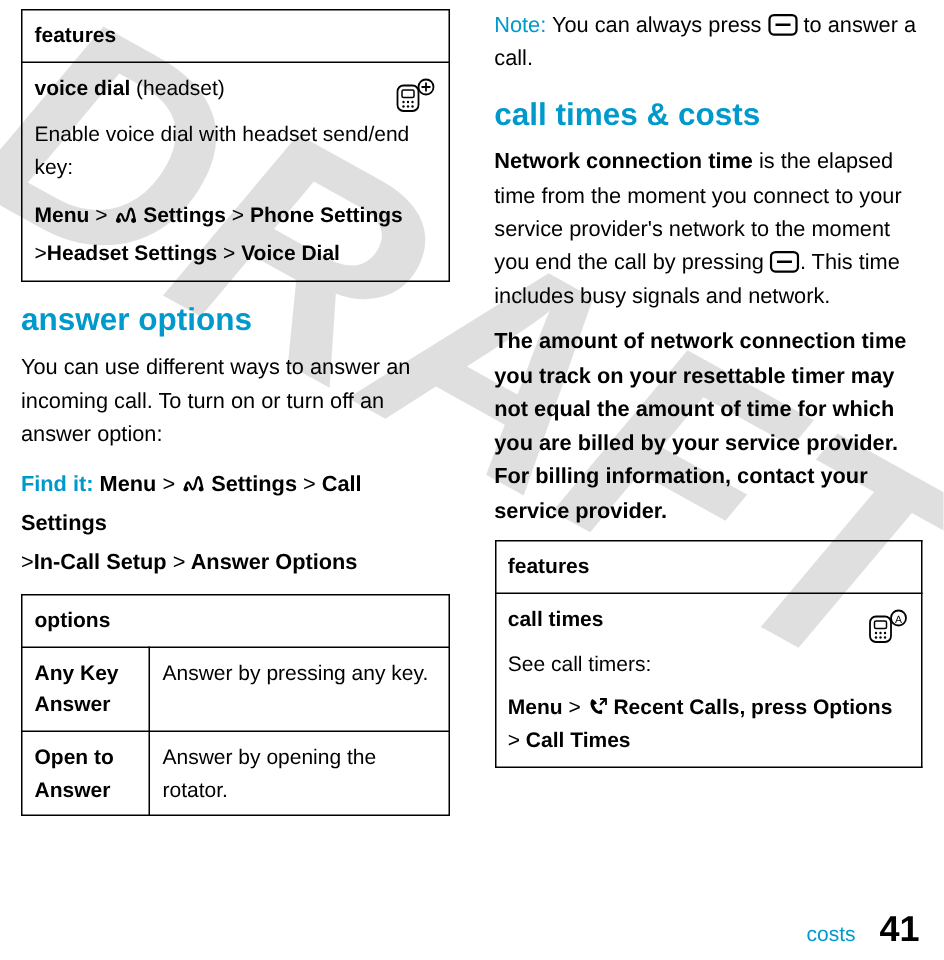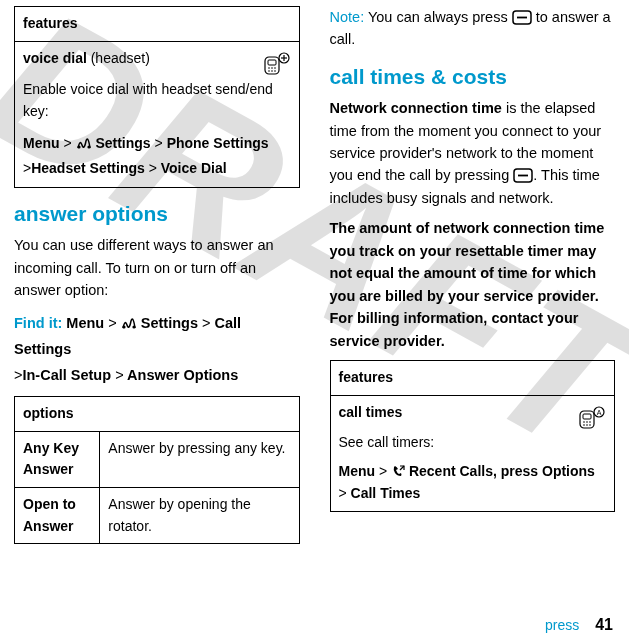--- a/index.html
+++ b/index.html
@@ -81,21 +81,21 @@
   }
   .sep { font-weight: normal; }
   .footer {
     position: absolute;
     bottom: 6px;
     right: 16px;
     font-size: 14px;
     z-index: 1;
   }
   .footer .lbl { color: #0099cc; }
-  .footer .num { font-size: 16px; font-weight: bold; margin-left: 12px; }
+  .footer .num { font-size: 24px; font-weight: bold; margin-left: 12px; }
   svg { display: block; }
   .settings-icon, .recent-icon {
     display: inline-block;
     vertical-align: -2px;
   }
   .endkey {
     display: inline-block;
     vertical-align: -3px;
   }
   p { margin: 0 0 8px 0; }
@@ -259,15 +259,15 @@
           <span>Call Times</span>
         </div>
       </td>
           </tr>
     </tbody>
       </table>
   </div>
 </div>
 
 <div class="footer">
-  <span class="lbl">press</span>
+  <span class="lbl">costs</span>
   <span class="num">41</span>
 </div>
 
 </body></html>

